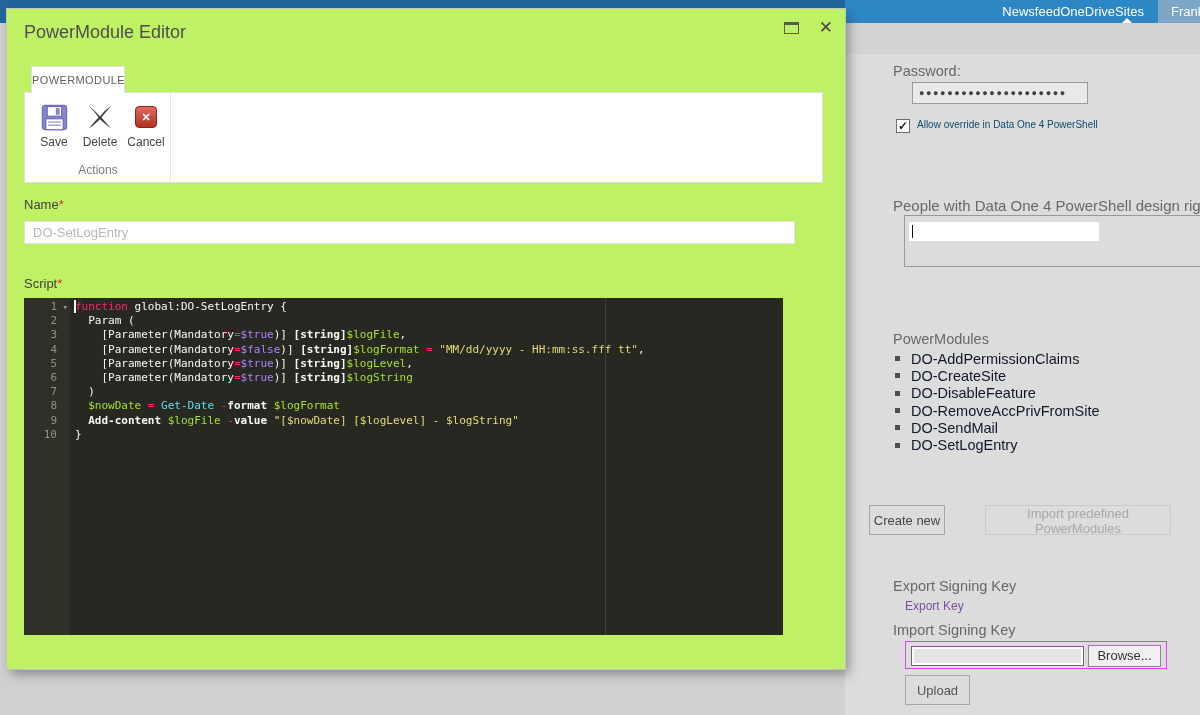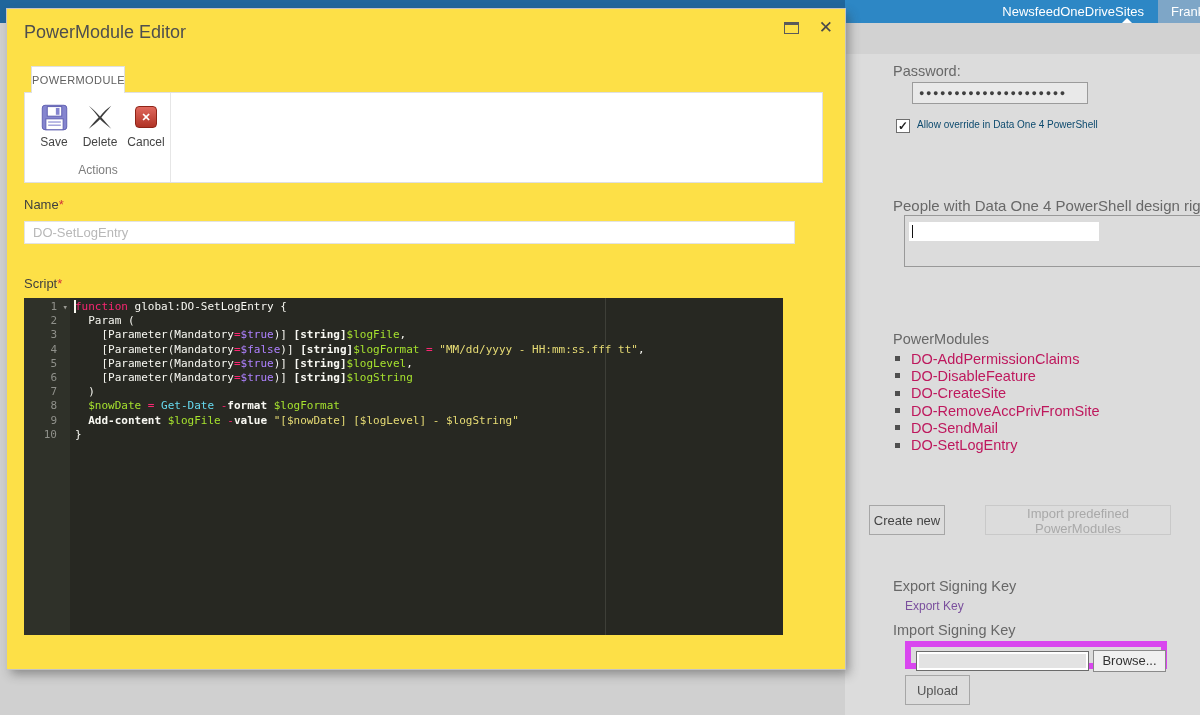--- a/index.html
+++ b/index.html
@@ -27,33 +27,33 @@
             line-height:20px; padding-left:6px; overflow:hidden; }
   .chk { position:absolute; left:896px; top:119px; width:14px; height:14px; background:#fff;
          border:1px solid #6e6e6e; color:#1e1e1e; font-size:12px; line-height:12px; text-align:center; font-weight:bold; }
   .chk-label { position:absolute; left:917px; top:119px; color:#0c4a6e; font-size:10px; white-space:nowrap; }
   .picker { position:absolute; left:904px; top:215px; width:300px; height:52px; border:1px solid #999; }
   .picker-input { position:absolute; left:4px; top:6px; width:190px; height:19px; background:#fff; }
   .picker-caret { position:absolute; left:3px; top:3px; width:1px; height:13px; background:#111; }
   .mods { position:absolute; left:895px; top:350px; }
   .mod { display:flex; align-items:center; height:17.3px; }
   .bullet { width:5px; height:5px; background:#4f4f4f; margin-right:11px; flex:0 0 auto; }
-  .modlink { color:#be185d; font-size:14.5px; text-decoration:none; cursor:pointer; white-space:nowrap; }
+  .modlink { color:#0f172a; font-size:14.5px; text-decoration:none; cursor:pointer; white-space:nowrap; }
   .btn { position:absolute; border:1px solid #a6a6a6; background:transparent; color:#444;
          font-size:13px; font-family:"Liberation Sans",sans-serif; text-align:center; cursor:pointer; }
   .btn.disabled { border-color:#c9c9c9; color:#a9a9a9; cursor:default; }
   .export-link { position:absolute; left:905px; top:599px; color:#7a4f9d; font-size:12px; text-decoration:none; cursor:pointer; }
-  .file-outer { position:absolute; left:905px; top:641px; width:262px; height:28px; border:6px solid #d946ef; }
+  .file-outer { position:absolute; left:905px; top:641px; width:262px; height:28px; border:1px solid #d946ef; }
   .file-text { position:absolute; left:5px; top:4px; width:173px; height:20px; background:#e3e3e3;
                border:1px solid #6b6b6b; box-shadow:inset 0 0 0 2px #fff; }
   .file-browse { position:absolute; left:182px; top:3px; width:73px; height:22px; background:#f0f0f0;
                  border:1px solid #8a8a8a; color:#333; font-size:13px; line-height:20px; text-align:center; cursor:pointer; }
 
   
-  .dialog { position:absolute; left:7px; top:9px; width:838px; height:660px; background:#fde047;
+  .dialog { position:absolute; left:7px; top:9px; width:838px; height:660px; background:#bef264;
             box-shadow:0 0 0 1px #c3c3c3, 4px 5px 10px rgba(50,50,50,.45); }
   .dlg-title { position:absolute; left:17px; top:13px; font-size:18px; color:#4e4e4e; }
   .dlg-max { position:absolute; right:46px; top:13px; width:15px; height:12px;
              border:1px solid #5a5a5a; border-top:3px solid #5a5a5a; cursor:pointer; }
   .dlg-close { position:absolute; right:12px; top:8px; font-size:17px; color:#4a4a4a; cursor:pointer; }
 
   .ribbon-tab { position:absolute; left:24px; top:57px; width:94px; height:27px; background:#fff;
                 border:1px solid #e0e0e0; border-bottom:none; z-index:2; text-align:center;
                 font-size:11px; letter-spacing:.4px; color:#5f5f5f; line-height:27px; cursor:pointer; }
   .ribbon-panel { position:absolute; left:17px; top:83px; width:799px; height:91px; border:1px solid #e0e0e0; background:#fff; }
@@ -119,25 +119,25 @@
 </div>
 
 <div class="sb-label" style="left:893px; top:331px;">PowerModules</div>
 <div class="mods">
     <div class="mod">
       <span class="bullet"></span>
       <a class="modlink">DO-AddPermissionClaims</a>
     </div>
     <div class="mod">
       <span class="bullet"></span>
+      <a class="modlink">DO-CreateSite</a>
+    </div>
+    <div class="mod">
+      <span class="bullet"></span>
       <a class="modlink">DO-DisableFeature</a>
-    </div>
-    <div class="mod">
-      <span class="bullet"></span>
-      <a class="modlink">DO-CreateSite</a>
     </div>
     <div class="mod">
       <span class="bullet"></span>
       <a class="modlink">DO-RemoveAccPrivFromSite</a>
     </div>
     <div class="mod">
       <span class="bullet"></span>
       <a class="modlink">DO-SendMail</a>
     </div>
     <div class="mod">

